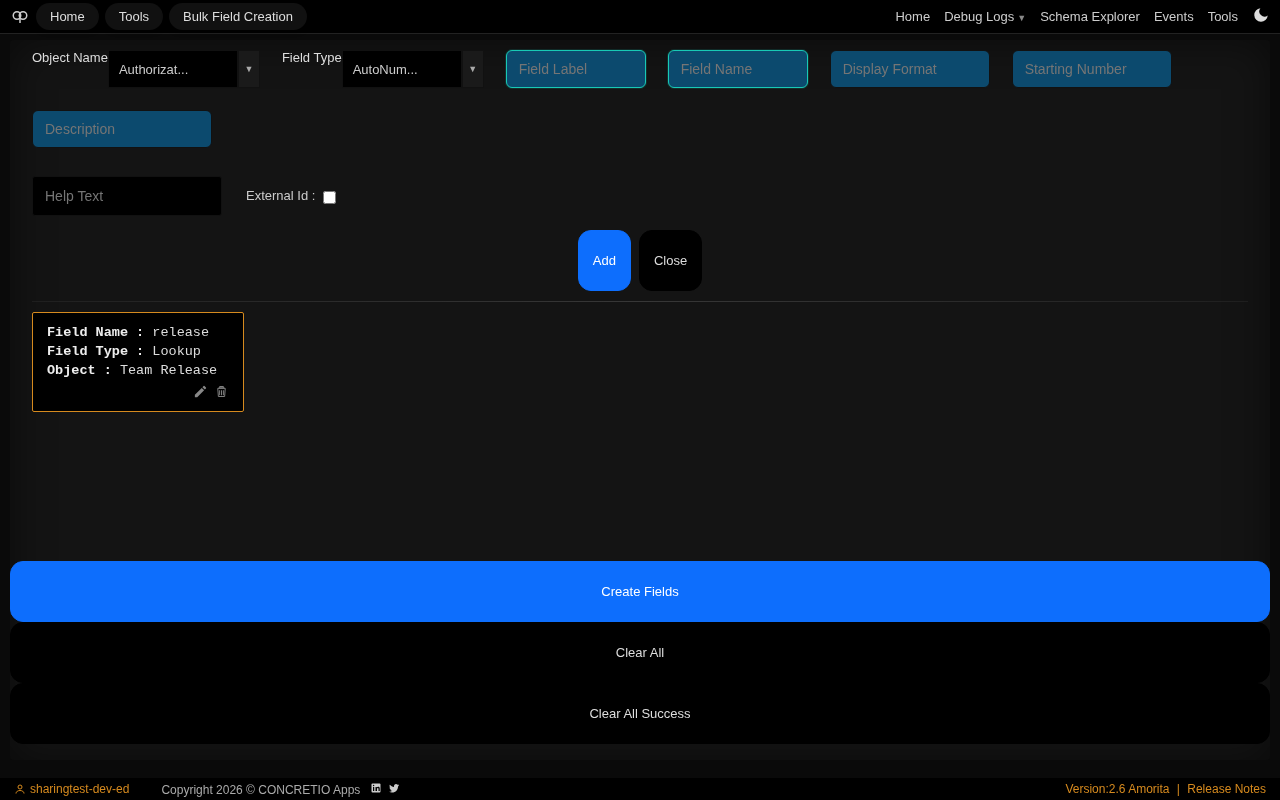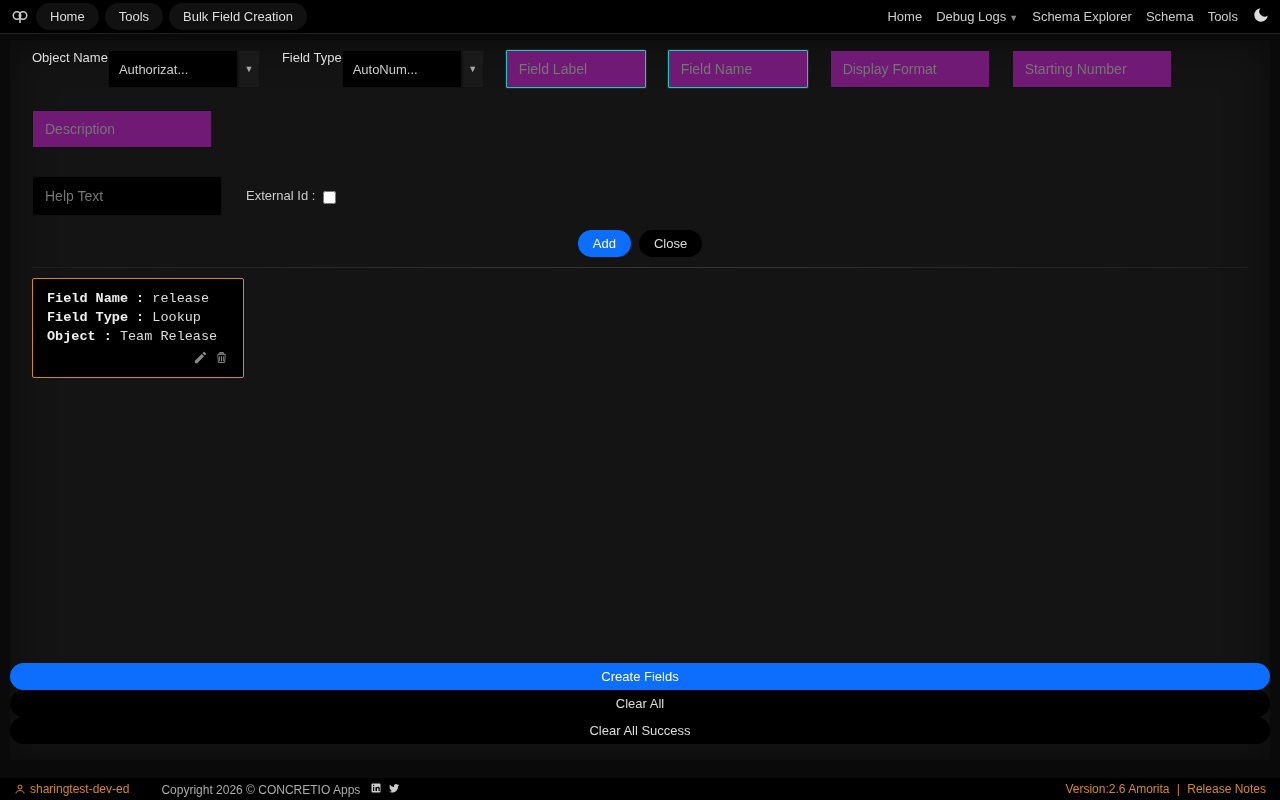--- a/index.html
+++ b/index.html
@@ -74,47 +74,47 @@
   border:1px solid #111;
   display:flex;
   align-items:center;
   justify-content:center;
   color:#aaa;
   cursor:pointer;
   font-size:9px;
 }
 .select-wrap.wide .select-display { width: 120px; }
 .text-input {
-  background: #701a75;
+  background: #0c4a6e;
   border: 1px solid #111;
   color: #ccc;
   height: 38px;
   padding: 0 12px;
   font-size: 14px;
   width: 140px;
-  border-radius: 1px;
+  border-radius: 6px;
 }
 .text-input.req { border: 1px solid #18c9b5; box-shadow: 0 0 0 1px rgba(24,201,181,0.15); }
 .text-input.wider { width: 160px; }
 .text-input.wide { width: 180px; }
 
 .form-row2 { display:flex; gap: 24px; align-items:center; margin-top: 28px; }
 .help-input {
   background:#000; border:1px solid #111; color:#ccc; height:40px;
   padding:0 12px; font-size:14px; width:190px; border-radius:3px;
 }
 .ext-label { color:#ccc; font-size:13px; }
 .ext-check { width:13px; height:13px; margin-left:4px; vertical-align:middle; accent-color:#333; background:#000; }
 
 .mid-buttons { display:flex; justify-content:center; gap:8px; margin-top: 14px; }
 .btn {
   border:1px solid #000;
   background:#000;
   color:#ddd;
-  padding:5px 14px;
+  padding:22px 14px;
   border-radius:13px;
   cursor:pointer;
   font-size:13px;
 }
 .btn-primary { background:#0d6efd; border-color:#0d6efd; color:#fff; }
 
 .divider { height:1px; background:linear-gradient(to right, rgba(255,255,255,0.05), rgba(255,255,255,0.15), rgba(255,255,255,0.05)); margin-top:10px; }
 
 .card-area { margin-top: 10px; }
 .field-card {
@@ -173,21 +173,21 @@
     <button class="tab-button">Home</button>
     <button class="tab-button">Tools</button>
     <button class="tab-button">Bulk Field Creation</button>
   </div>
   <div class="topbar-right">
     <span class="nav-link">Home</span>
     <span class="nav-link">
       <span>Debug Logs</span><span class="dropdown-caret">▼</span>
     </span>
     <span class="nav-link">Schema Explorer</span>
-    <span class="nav-link">Schema</span>
+    <span class="nav-link">Events</span>
     <span class="nav-link">Tools</span>
     <span class="moon-icon">
       <svg viewBox="0 0 24 24" width="18" height="18" fill="#ddd">
           <path d="M21 12.8A9 9 0 1 1 11.2 3a7 7 0 0 0 9.8 9.8z"></path>
         </svg>
     </span>
   </div>
 </div>
 
 <div class="main-panel">

